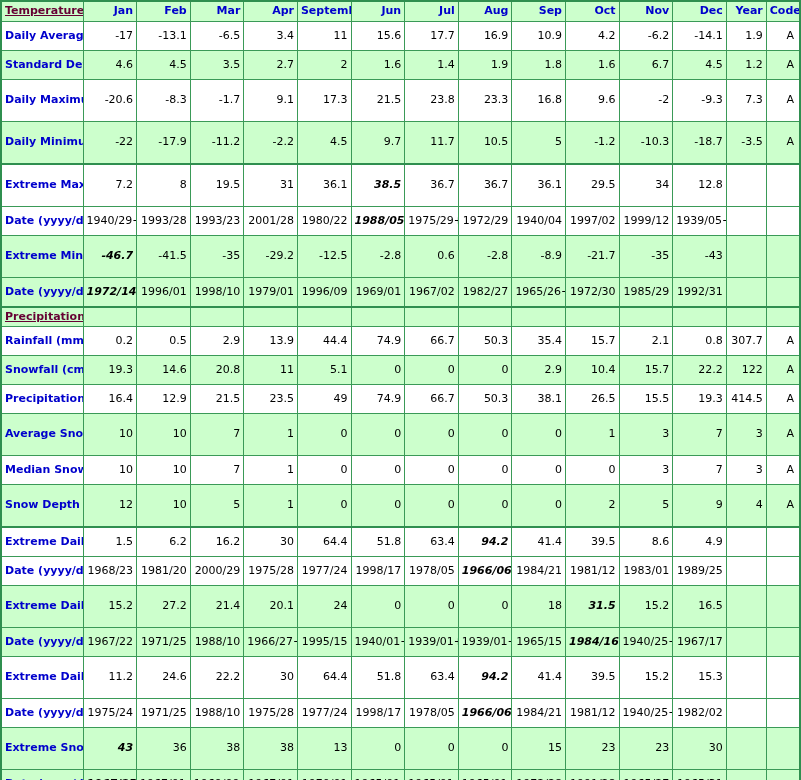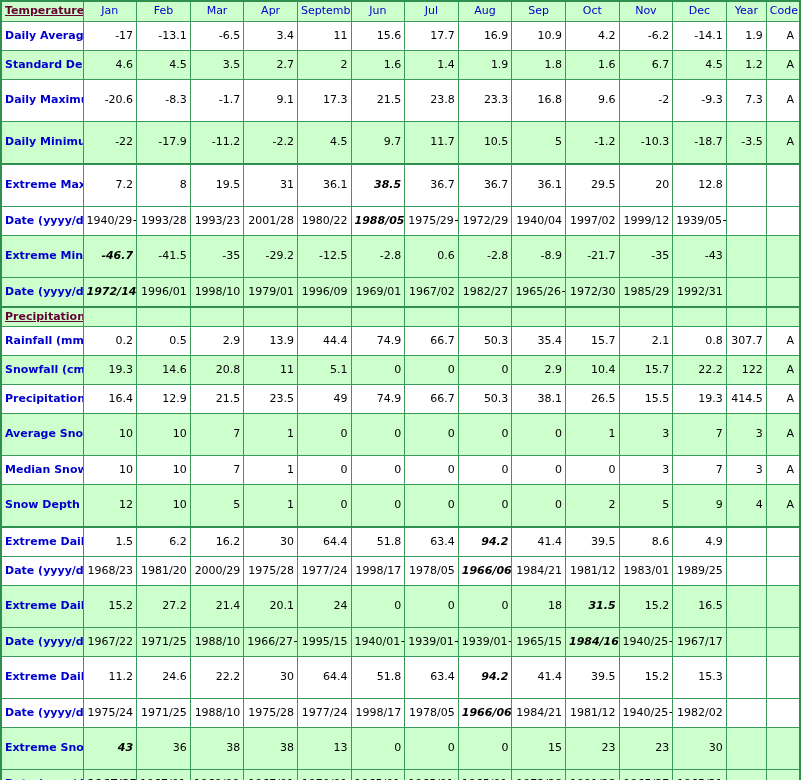--- a/index.html
+++ b/index.html
@@ -46,23 +46,23 @@
     color: #000000;
     font-weight: normal;
     padding-right: 4px;
   }
   td.val.bold { font-weight: bold; font-style: italic; }
   td.val.code { text-align: right; padding-right: 5px; }
 
   
   tr.hdr td {
     background: #ccffcc;
-    text-align: center;
+    text-align: right;
     color: #0000cc;
-    font-weight: normal;
+    font-weight: bold;
     height: 17px;
   }
   tr.hdr td.sectitle {
     text-align: left;
     color: #660033;
     font-weight: bold;
     text-decoration: underline;
   }
   
   tr.section td {
@@ -198,21 +198,21 @@
         <td class="val">7.2</td>
         <td class="val">8</td>
         <td class="val">19.5</td>
         <td class="val">31</td>
         <td class="val">36.1</td>
         <td class="val bold">38.5</td>
         <td class="val">36.7</td>
         <td class="val">36.7</td>
         <td class="val">36.1</td>
         <td class="val">29.5</td>
-        <td class="val">20</td>
+        <td class="val">34</td>
         <td class="val">12.8</td>
         <td class="val"></td>
         <td class="val code"></td>
       </tr>
       <tr class="plain">
         <td class="rowlabel h2">Date (yyyy/dd)</td>
         <td class="val">1940/29+</td>
         <td class="val">1993/28</td>
         <td class="val">1993/23</td>
         <td class="val">2001/28</td>

